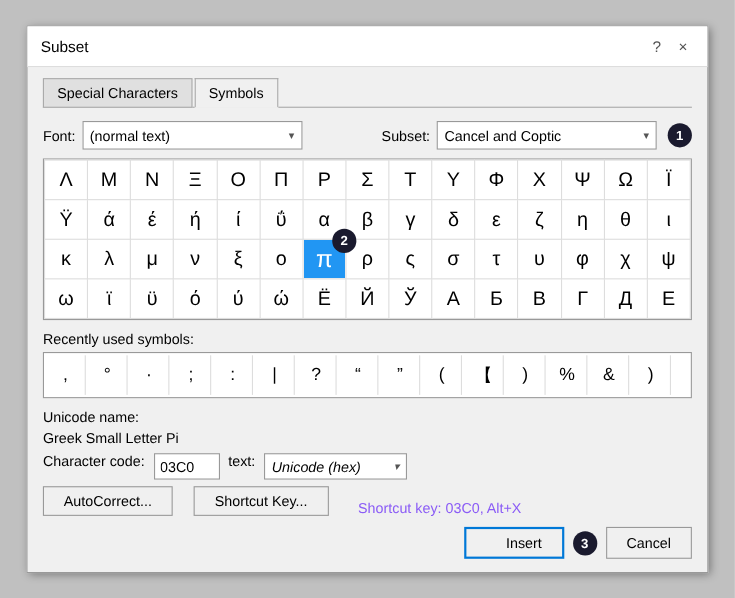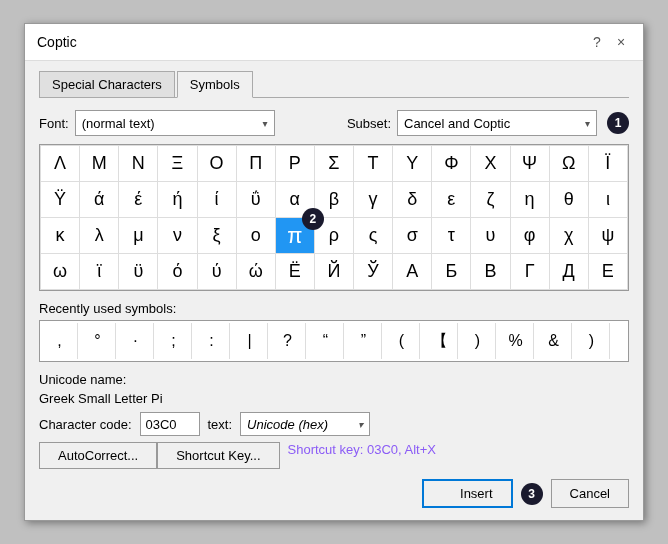--- a/index.html
+++ b/index.html
@@ -144,21 +144,20 @@
     .recent-symbols td {
       width: 36px;
       height: 36px;
       text-align: center;
       font-size: 16px;
       border-right: 1px solid #ddd;
       cursor: pointer;
     }
     .unicode-row {
       display: flex;
-      align-items: center;
       margin-bottom: 6px;
       gap: 8px;
     }
     .charcode-label { font-size: 13px; white-space: nowrap; }
     .charcode-input {
       border: 1px solid #999;
       background: white;
       padding: 2px 5px;
       font-size: 13px;
       width: 60px;
@@ -178,23 +177,23 @@
       cursor: pointer;
       font-style: italic;
     }
     .unicode-name-section {
       margin-bottom: 4px;
     }
     .unicode-name-title { font-size: 13px; }
     .unicode-name-value { font-size: 13px; font-weight: normal; }
     .bottom-row {
       display: flex;
-      align-items: flex-start;
+      align-items: flex-end;
       margin-bottom: 10px;
-      gap: 0;
+      gap: 19px;
     }
     .shortcut-key-text { font-size: 13px; color: #8b5cf6; }
     .btn-row {
       display: flex;
       justify-content: flex-end;
       gap: 8px;
     }
     .btn {
       padding: 5px 18px;
       font-size: 13px;
@@ -221,21 +220,21 @@
       font-weight: bold;
       margin-left: 4px;
     }
   </style>
 </head>
 <body>
 
 <div class="dialog">
 
   <div class="title-bar">
-    <span class="title-text">Coptic</span>
+    <span class="title-text">Subset</span>
     <div class="title-actions">
       <button class="title-btn">?</button>
       <button class="title-btn close-btn">×</button>
     </div>
   </div>
 
   <div class="content">
 
     <div class="tabs">
       <button class="tab inactive">Special Characters</button>

